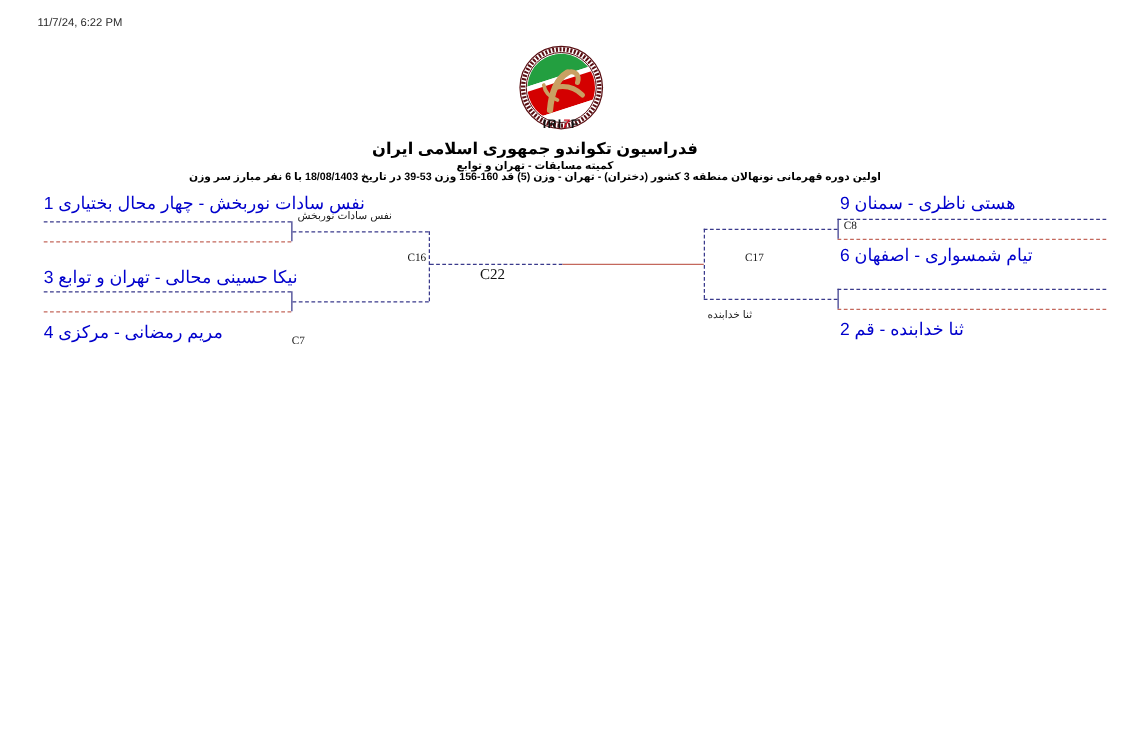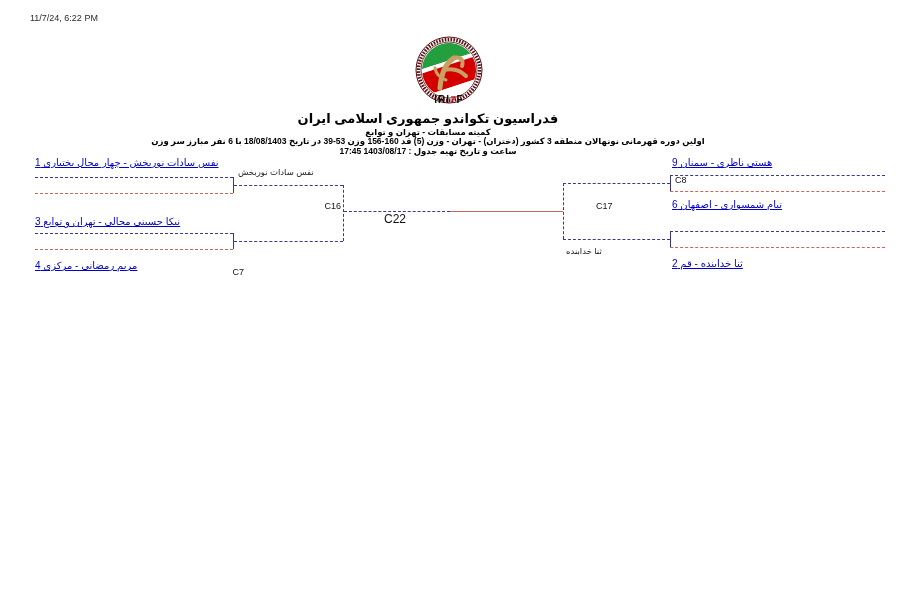--- a/index.html
+++ b/index.html
@@ -23,25 +23,25 @@
   #sub1{top:127px;font-size:8.5px;}
   #sub2{top:136px;font-size:8.5px;}
   #sub3{top:146px;font-size:8.5px;}
 
   
   .hline{position:absolute;height:0;border-top:1px dashed #3a3a8c;}
   .hline.red{border-top-color:#c4685c;}
   .hline.solid{border-top-style:solid;}
   .vline{position:absolute;width:0;border-left:1px dashed #3a3a8c;}
   .vtick{position:absolute;width:0;border-left:1px solid #3a3a8c;}
-  .plink{position:absolute;direction:rtl;font-size:10px;line-height:9px;color:#0000cc;
-         text-decoration:underline;white-space:nowrap;cursor:pointer;}
+  .plink{position:absolute;direction:rtl;font-size:14px;line-height:9px;color:#0000cc;
+         white-space:nowrap;cursor:pointer;}
   .wname{position:absolute;direction:rtl;font-size:8.5px;line-height:9px;color:#1a1a1a;
          white-space:nowrap;}
-  .mcode{position:absolute;font-family:Liberation Sans, sans-serif;font-size:9px;
+  .mcode{position:absolute;font-family:Liberation Serif, serif;font-size:9px;
          line-height:9px;color:#111;background:#fff;padding:0 1px;}
   .mcode.big{font-size:12px;line-height:12px;}
 </style>
 </head>
 <body>
 
 <div id="page">
 
   <div class="print-meta" style="left:30px;top:13px;">11/7/24, 6:22 PM</div>
 
@@ -70,21 +70,20 @@
         <path d="M34 34 C 42 32, 50 34, 56 40" stroke-width="4"></path>
         <path d="M36 44 C 30 42, 26 38, 25 32" stroke-width="3"></path>
       </g>
     </svg>
     <div class="iritf"><span>IRI</span><span class="mark">7</span><span>F</span></div>
   </div>
 
   <div id="title" class="center-line">فدراسیون تکواندو جمهوری اسلامی ایران</div>
   <div id="sub1" class="center-line">کمیته مسابقات - تهران و توابع</div>
   <div id="sub2" class="center-line">اولین دوره قهرمانی نونهالان منطقه 3 کشور (دختران) - تهران - وزن (5) قد 160-156 وزن 53-39 در تاریخ 18/08/1403 با 6 نفر مبارز سر وزن</div>
-  <div id="sub3" class="center-line">ساعت و تاریخ تهیه جدول : 1403/08/17 17:45</div>
 
   <div>
 
     <a class="plink" style="left:35px;top:158px;">نفس سادات نوربخش - چهار محال بختیاری 1</a>
     <a class="plink" style="left:35px;top:217px;">نیکا حسینی محالی - تهران و توابع 3</a>
     <a class="plink" style="left:35px;top:261px;">مریم رمضانی - مرکزی 4</a>
     <div class="wname" style="left:238px;top:168px;">نفس سادات نوربخش</div>
 
     <div class="hline" style="left:35px;top:177px;width:198px;"></div>
     <div class="hline red" style="left:35px;top:193px;width:198px;"></div>

